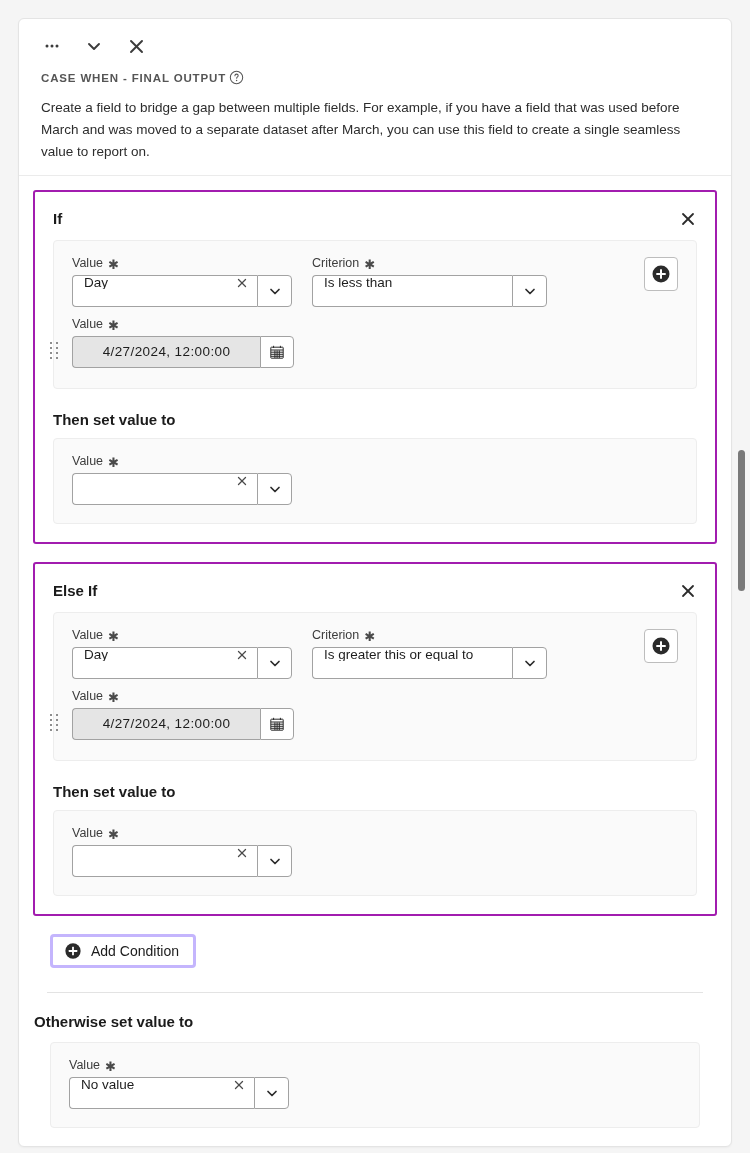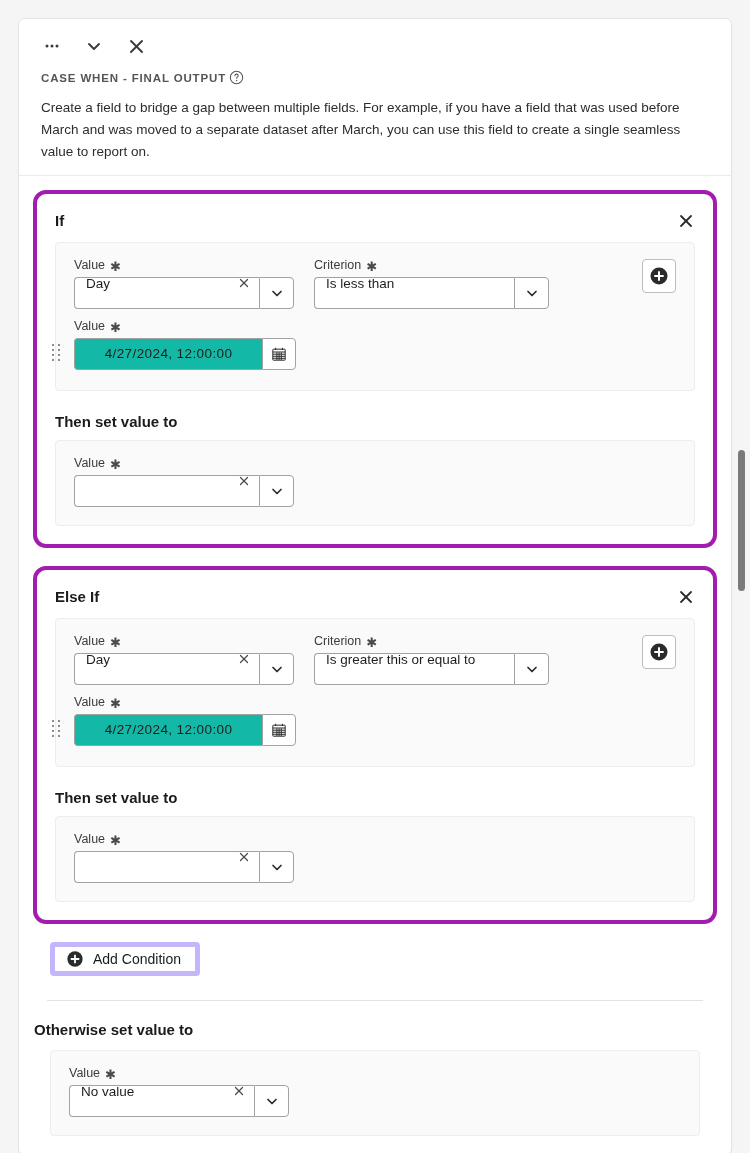--- a/index.html
+++ b/index.html
@@ -80,22 +80,22 @@
     color: #2d2d2d;
     max-width: 668px;
   }
 
   
   .panel-body {
     padding: 14px 14px 18px 14px;
   }
 
   .cond-card {
-    border: 4px solid #a21caf;
-    border-radius: 13px;
+    border: 2px solid #a21caf;
+    border-radius: 3px;
     background: #ffffff;
     margin-bottom: 18px;
     position: relative;
   }
 
   .cond-head {
     display: flex; align-items: center;
     padding: 16px 16px 10px 18px;
   }
   .cond-head-label {
@@ -145,22 +145,22 @@
     display: flex;
     height: 32px;
     width: 220px;
   }
   .combo-input {
     flex: 1;
     border: 1px solid #a2a2a2;
     border-right: none;
     border-radius: 4px 0 0 4px;
     background: #fff;
-    display: flex; align-items: flex-end;
-    padding: 0 8px 17px 11px;
+    display: flex; align-items: flex-start;
+    padding: 0 8px 4px 11px;
     min-width: 0;
   }
   .combo-text {
     flex: 1;
     font-size: 13.5px;
     color: #1d1d1d;
     white-space: nowrap;
     overflow: hidden;
     line-height: 1;
   }
@@ -189,21 +189,21 @@
   .date-field {
     display: flex;
     height: 32px;
     width: 222px;
   }
   .date-input {
     flex: 1;
     border: 1px solid #a2a2a2;
     border-right: none;
     border-radius: 4px 0 0 4px;
-    background: #14b8a6;
+    background: #e5e5e5;
     display: flex; align-items: center; justify-content: center;
     overflow: hidden;
     padding: 0 4px;
   }
   .date-text {
     font-size: 13.5px;
     color: #1d1d1d;
     font-family: "Liberation Sans", sans-serif;
     letter-spacing: 0.4px;
     white-space: nowrap;
@@ -265,21 +265,21 @@
     border-radius: 4px;
     padding: 16px 18px 18px 18px;
     margin-bottom: 18px;
   }
 
   
   .add-btn {
     display: inline-flex; align-items: center; gap: 9px;
     height: 34px;
     padding: 0 14px 0 11px;
-    border: 5px solid #c4b5fd;
+    border: 3px solid #c4b5fd;
     border-radius: 4px;
     background: #fff;
     font-size: 14px;
     color: #1b1b1b;
     cursor: pointer;
     margin: 0 0 0 17px;
   }
 
   .divider {
     height: 1px;

